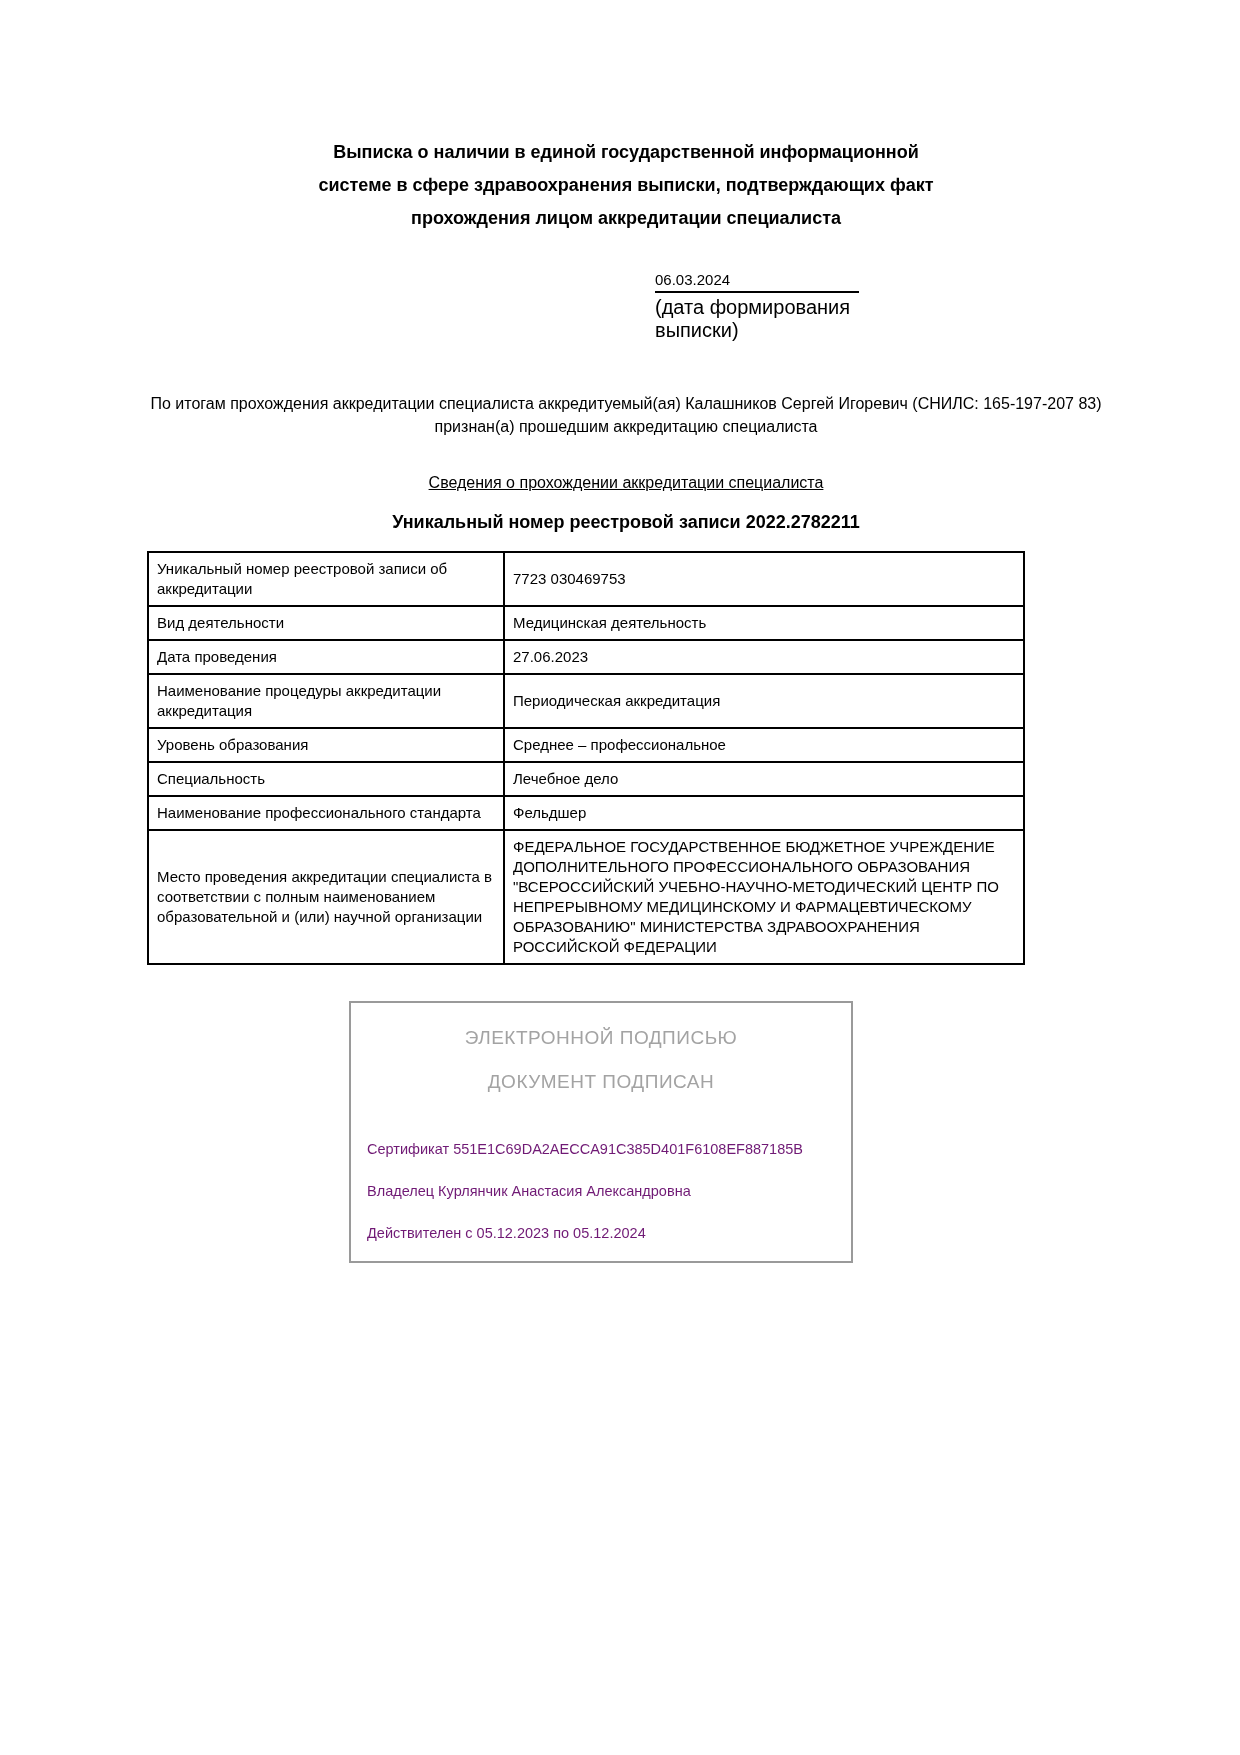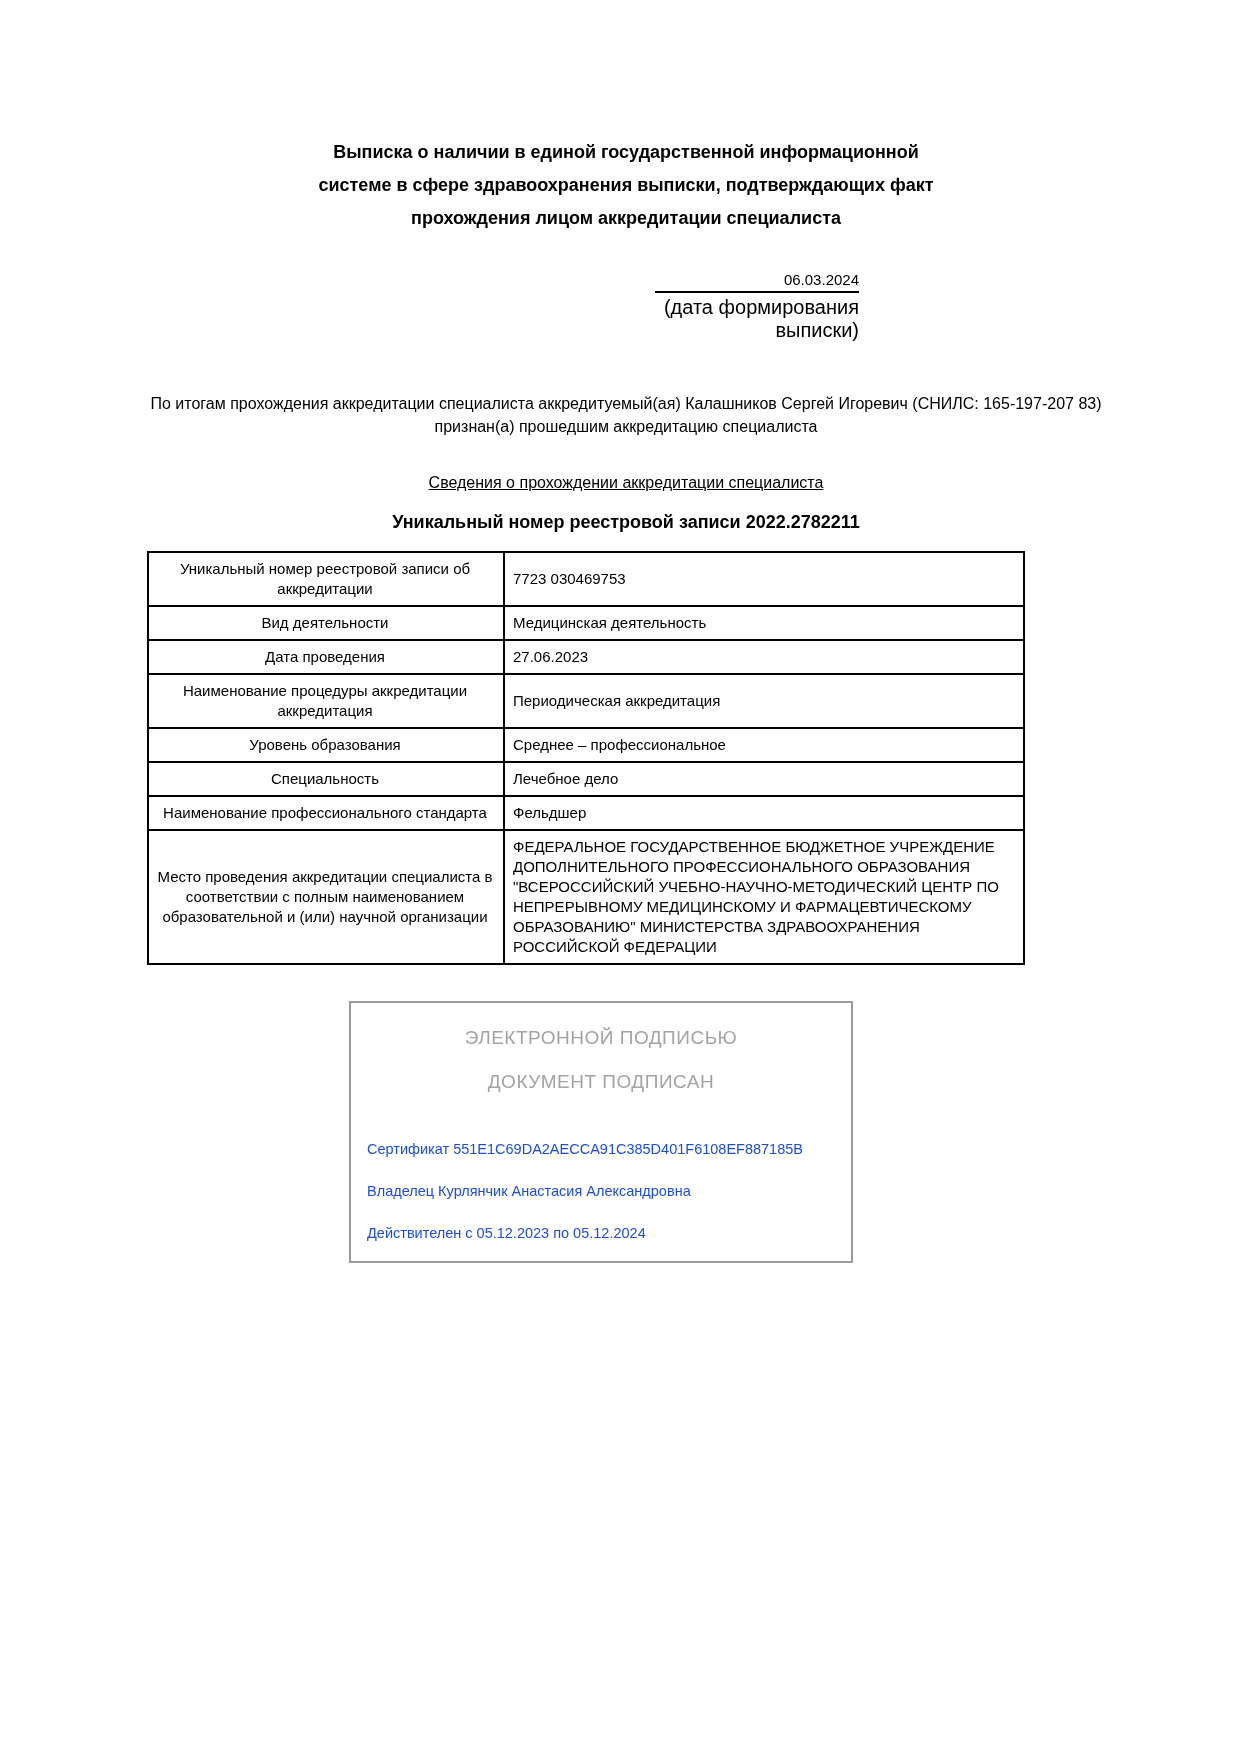--- a/index.html
+++ b/index.html
@@ -19,21 +19,21 @@
     padding-top: 136px;
     text-align: center;
     font-size: 18px;
     font-weight: bold;
     line-height: 33px;
   }
   .date-block {
     margin-top: 36px;
     margin-left: 643px;
     width: 204px;
-    text-align: right;
+    text-align: left;
   }
   .date-value {
     font-size: 15px;
     padding-bottom: 3px;
     border-bottom: 2px solid #000000;
   }
   .date-caption {
     font-size: 20px;
     padding-top: 3px;
   }
@@ -62,42 +62,42 @@
     font-size: 15px;
     line-height: 20px;
     table-layout: fixed;
   }
   table.acc-table td {
     border: 2px solid #000000;
     padding: 6px 10px 6px 8px;
     vertical-align: middle;
     word-wrap: break-word;
   }
-  td.label-cell { width: 336px; text-align: center; }
+  td.label-cell { width: 336px; }
   td.value-cell { width: 500px; padding-left: 10px; }
   .signature-box {
     margin: 36px 0 0 337px;
     width: 504px;
     min-height: 252px;
     border: 2px solid #9a9a9a;
     box-sizing: border-box;
     padding: 20px 16px 20px 16px;
     color: #9a9a9a;
   }
   .sig-heading {
     text-align: center;
     font-size: 19px;
     color: #a3a3a3;
     letter-spacing: 0.5px;
     margin-top: 4px;
     margin-bottom: 22px;
   }
   .sig-line {
     font-size: 14.5px;
-    color: #1d4ed8;
+    color: #701a75;
     margin-top: 26px;
   }
   .sig-line.first { margin-top: 48px; }
 </style>
 </head>
 <body>
 
 <div class="page">
 
   <div class="title">

